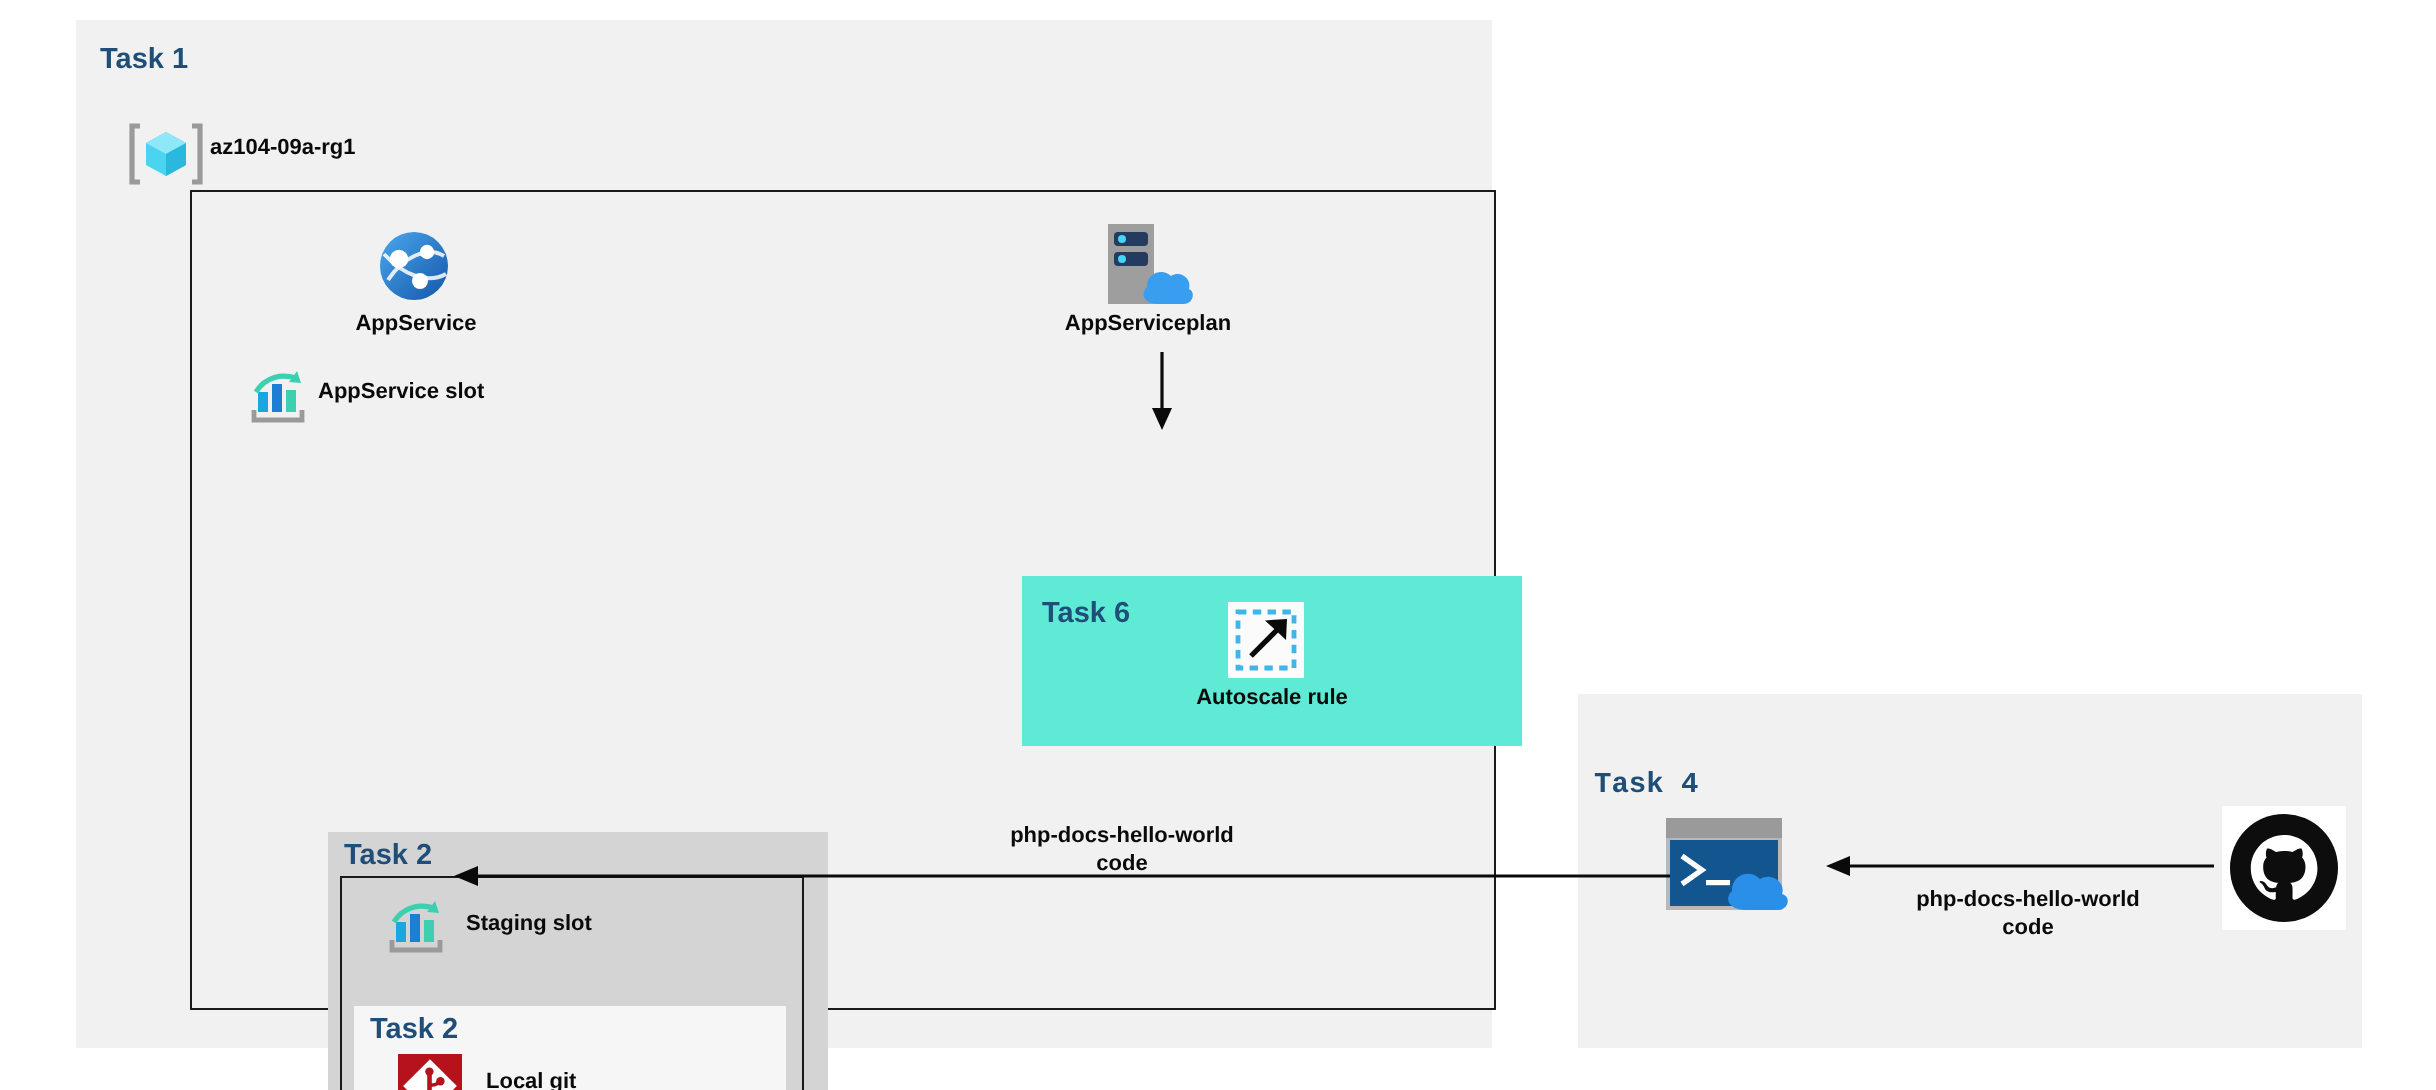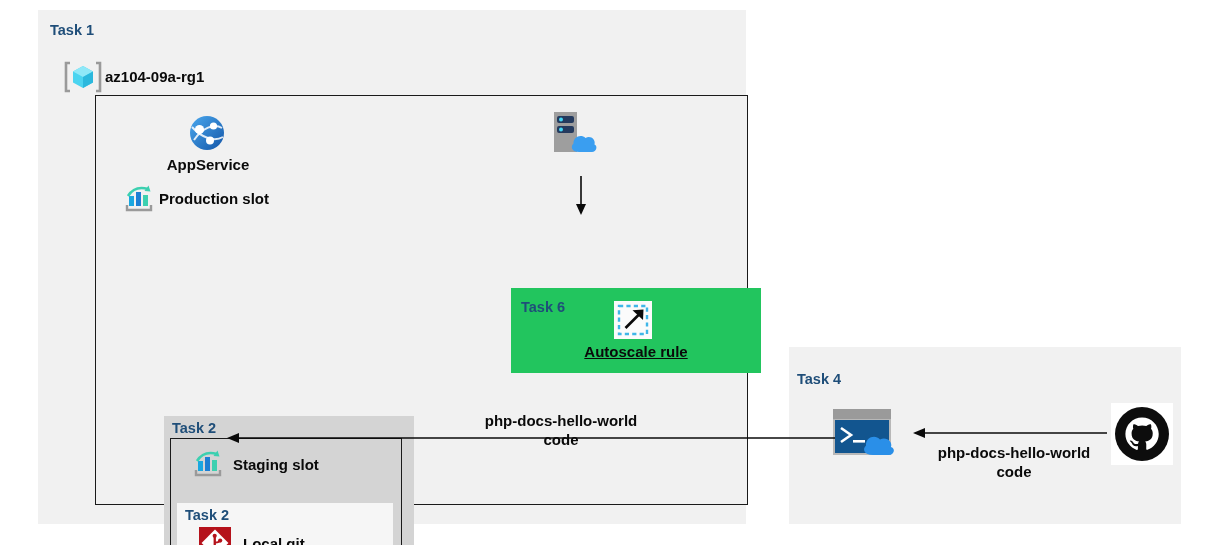--- a/index.html
+++ b/index.html
@@ -70,39 +70,39 @@
     position: absolute;
     left: 6px; top: 64px;
     width: 216px; height: 68px;
     background: #f6f6f6;
     box-sizing: border-box;
   }
   .grp-task6 {
     position: absolute;
     left: 415px; top: 192px;
     width: 250px; height: 85px;
-    background: #22c55e;
+    background: #5eead4;
     box-sizing: border-box;
   }
 
   
   .task-label {
     position: absolute;
     color: #1f4e79;
     font-weight: bold;
     font-size: 14.5px;
     white-space: nowrap;
   }
 
   
   .node-label {
     position: absolute;
     color: #0a0a0a;
     font-weight: bold;
-    font-size: 15px;
+    font-size: 11px;
     white-space: nowrap;
     line-height: 1.28;
   }
   .node-label.center { text-align: center; }
   .multiline { white-space: normal; text-align: center; }
 
   
   .icon {
     position: absolute;
     display: block;
@@ -156,21 +156,21 @@
       <span class="icon" style="left:28px; top:88px;">
         <svg width="30" height="30" viewBox="0 0 30 30">
           <path d="M3 21 L3 26 L27 26 L27 21" fill="none" stroke="#9a9a9a" stroke-width="2.4"></path>
           <rect x="5" y="12" width="5" height="10" fill="#1aa7e0"></rect>
           <rect x="12" y="8" width="5" height="14" fill="#1d7fd4"></rect>
           <rect x="19" y="11" width="5" height="11" fill="#3cd0b0"></rect>
           <path d="M4 12 C9 4, 17 3, 24 5" stroke="#3cd0b0" stroke-width="2.6" fill="none"></path>
           <polygon points="24.5,1.5 26.5,7.5 20.5,7" fill="#3cd0b0"></polygon>
         </svg>
       </span>
-      <div class="node-label" style="left:63px; top:93px;">Production slot</div>
+      <div class="node-label" style="left:63px; top:93px;">AppService slot</div>
 
 
       <div class="grp-task2">
         <div class="task-label" style="left:8px; top:4px;">Task 2</div>
 
         <div class="task2-inner">
           <span class="icon" style="left:22px; top:10px;">
             <svg width="30" height="30" viewBox="0 0 30 30">
               <path d="M3 21 L3 26 L27 26 L27 21" fill="none" stroke="#9a9a9a" stroke-width="2.4"></path>
               <rect x="5" y="12" width="5" height="10" fill="#1aa7e0"></rect>
@@ -207,50 +207,51 @@
       <span class="icon" style="left:452px; top:13px;">
         <svg width="52" height="50" viewBox="0 0 52 50">
           <rect x="6" y="3" width="23" height="40" fill="#9e9e9e"></rect>
           <rect x="9" y="7" width="17" height="7" rx="2" fill="#243a5e"></rect>
           <circle cx="13" cy="10.5" r="2" fill="#44d6f5"></circle>
           <rect x="9" y="17" width="17" height="7" rx="2" fill="#243a5e"></rect>
           <circle cx="13" cy="20.5" r="2" fill="#44d6f5"></circle>
           <path d="M31 43 C24 43, 22 38, 25.5 34.5 C25 28, 33 24.5, 37.5 29 C42.5 26, 48 30.5, 46.5 35.5 C50 37, 48.5 43, 44 43 Z" fill="#3a9ef0"></path>
         </svg>
       </span>
+      <div class="node-label center" style="left:388px; top:59px; width:180px;">AppServiceplan</div>
 
       <span class="connector" style="left:470px; top:80px;">
         <svg width="30" height="40" viewBox="0 0 30 40">
           <line x1="15" y1="0" x2="15" y2="31" stroke="#0a0a0a" stroke-width="1.6"></line>
           <polygon points="15,39 10,28 20,28" fill="#0a0a0a"></polygon>
         </svg>
       </span>
 
       <div class="grp-task6">
         <div class="task-label" style="left:10px; top:11px;">Task 6</div>
         <span class="icon" style="left:103px; top:13px;">
           <svg width="38" height="38" viewBox="0 0 38 38">
             <rect x="0" y="0" width="38" height="38" fill="#fbfbfb"></rect>
             <g stroke="#3fb6e8" stroke-width="2.4" fill="none" stroke-dasharray="4.2 3.2">
               <rect x="5" y="5" width="28" height="28"></rect>
             </g>
             <path d="M11.5 27 L27 11.5" stroke="#0a0a0a" stroke-width="2.6"></path>
             <polygon points="29.5,8.5 29,19 18.5,9.2" fill="#0a0a0a"></polygon>
           </svg>
         </span>
-        <div class="node-label center" style="left:25px; top:54px; width:200px;text-decoration:underline;">Autoscale rule</div>
+        <div class="node-label center" style="left:25px; top:54px; width:200px;">Autoscale rule</div>
       </div>
 
       <div class="node-label multiline" style="left:350px; top:315px; width:230px;"><span>php-docs-hello-world</span><br><span>code</span></div>
 
     </div>
   </div>
 
   <div class="group grp-task4">
-    <div class="task-label" style="left:8px; top:24px;">Task 4</div>
+    <div class="task-label" style="left:8px; top:38px;font-family:Liberation Mono, monospace;">Task 4</div>
 
     <span class="icon" style="left:42px; top:60px;">
       <svg width="76" height="52" viewBox="0 0 76 52">
         <rect x="2" y="2" width="58" height="46" fill="#b8b8b8"></rect>
         <rect x="2" y="2" width="58" height="10" fill="#9a9a9a"></rect>
         <rect x="4" y="13" width="54" height="33" fill="#12558f"></rect>
         <path d="M10 21 L20 28 L10 35" stroke="#ffffff" stroke-width="2.6" fill="none"></path>
         <rect x="22" y="33" width="12" height="2.6" fill="#ffffff"></rect>
         <path d="M42 48 C33 48, 31 42, 35 38.5 C34.5 30.5, 44 27, 49 32.5 C55 29, 62 34.5, 60 40 C65 41.5, 63 48, 58 48 Z" fill="#2a8fe8"></path>
       </svg>

